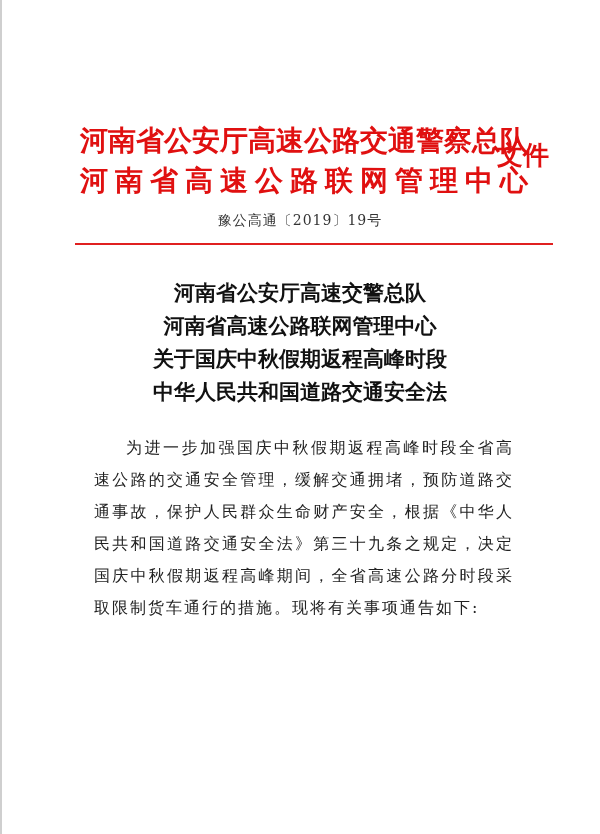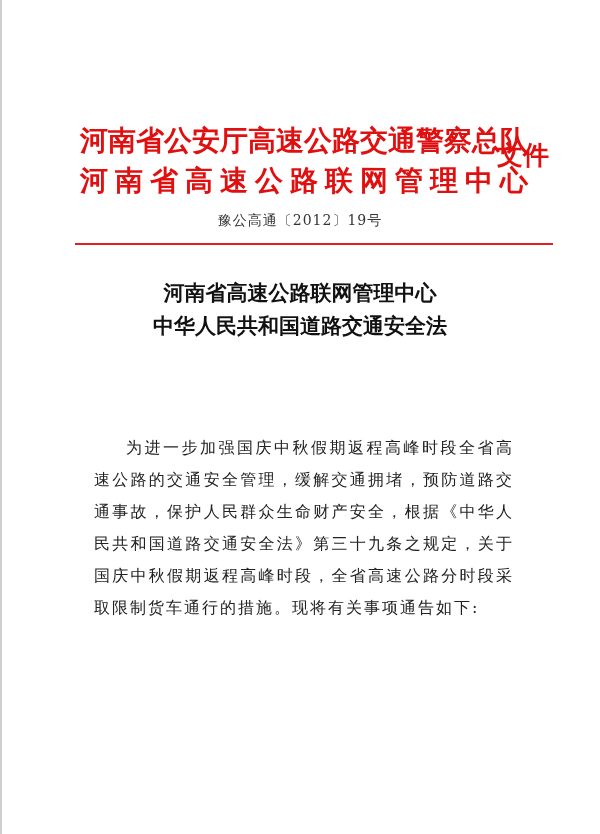--- a/index.html
+++ b/index.html
@@ -26,23 +26,25 @@
 <body>
 
 <div class="left-edge"></div>
 
 <div class="header-block">
   <div class="org-line l1">河南省公安厅高速公路交通警察总队</div>
   <div class="org-line l2">河南省高速公路联网管理中心</div>
 </div>
 <div class="wenjian">文件</div>
 
-<div class="doc-number">豫公高通〔2012〕19号</div>
+<div class="doc-number">豫公高通〔2019〕19号</div>
 <div class="red-rule"></div>
 
 <div class="title-block">
+  <div class="title-line">河南省公安厅高速交警总队</div>
   <div class="title-line">河南省高速公路联网管理中心</div>
+  <div class="title-line">关于国庆中秋假期返程高峰时段</div>
   <div class="title-line">中华人民共和国道路交通安全法</div>
 </div>
 
 <div class="body-block">
-  <p class="para">为进一步加强国庆中秋假期返程高峰时段全省高速公路的交通安全管理，缓解交通拥堵，预防道路交通事故，保护人民群众生命财产安全，根据《中华人民共和国道路交通安全法》第三十九条之规定，关于国庆中秋假期返程高峰时段，全省高速公路分时段采取限制货车通行的措施。现将有关事项通告如下:</p>
+  <p class="para">为进一步加强国庆中秋假期返程高峰时段全省高速公路的交通安全管理，缓解交通拥堵，预防道路交通事故，保护人民群众生命财产安全，根据《中华人民共和国道路交通安全法》第三十九条之规定，决定国庆中秋假期返程高峰期间，全省高速公路分时段采取限制货车通行的措施。现将有关事项通告如下:</p>
 </div>
 
 </body></html>

